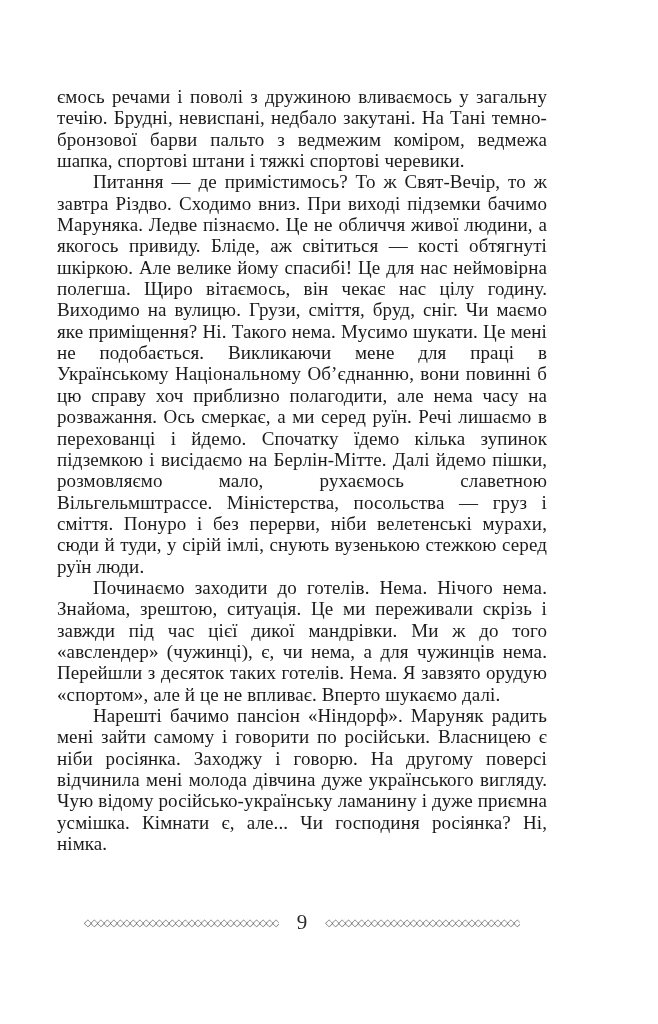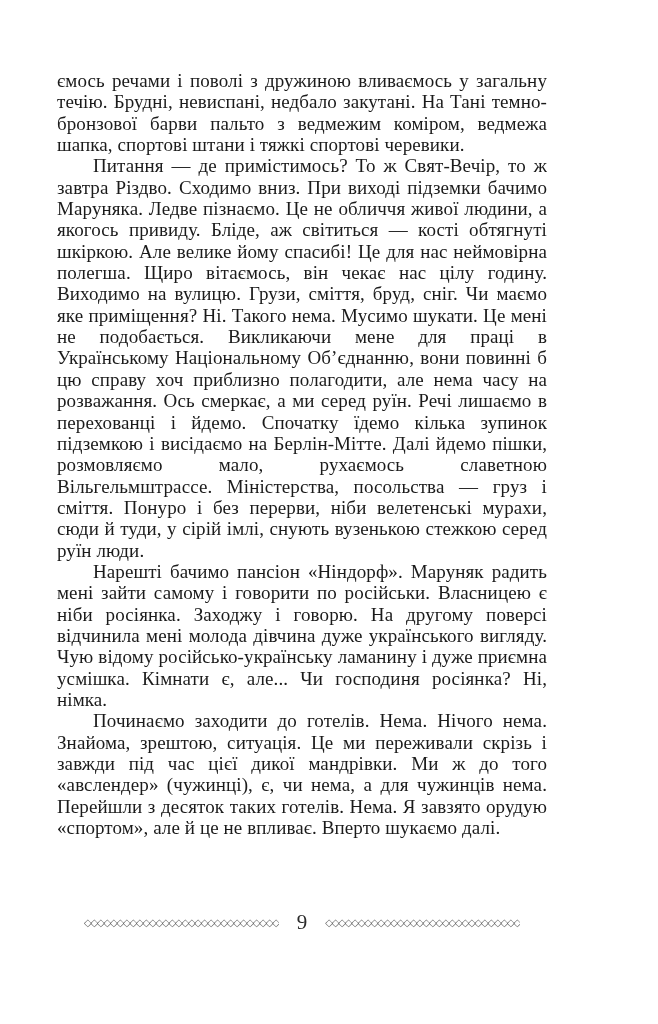--- a/index.html
+++ b/index.html
@@ -15,21 +15,21 @@
     font-family: "Liberation Serif", serif;
   }
   .page {
     position: absolute;
     inset: 0;
     background: #ffffff;
   }
   .text-block {
     position: absolute;
     left: 57px;
-    top: 70px;
+    top: 86px;
     width: 490px;
     color: #1b1b1b;
     font-size: 19px;
     line-height: 21.35px;
     text-align: justify;
     letter-spacing: 0.1px;
   }
   .text-block p {
     margin: 0;
     padding: 0;
@@ -70,22 +70,22 @@
   }
 </style>
 </head>
 <body>
 
 <div class="page">
 
   <main class="text-block">
     <p>ємось речами і поволі з дружиною вливаємось у загальну течію. Брудні, невиспані, недбало закутані. На Тані темно-бронзової барви пальто з ведмежим коміром, ведмежа шапка, спортові штани і тяжкі спортові черевики.</p>
     <p class="indent">Питання — де примістимось? То ж Свят-Вечір, то ж завтра Різдво. Сходимо вниз. При виході підземки бачимо Маруняка. Ледве пізнаємо. Це не обличчя живої людини, а якогось привиду. Бліде, аж світиться — кості обтягнуті шкіркою. Але велике йому спасибі! Це для нас неймовірна полегша. Щиро вітаємось, він чекає нас цілу годину. Виходимо на вулицю. Грузи, сміття, бруд, сніг. Чи маємо яке приміщення? Ні. Такого нема. Мусимо шукати. Це мені не подобається. Викликаючи мене для праці в Українському Національному Об’єднанню, вони повинні б цю справу хоч приблизно полагодити, але нема часу на розважання. Ось смеркає, а ми серед руїн. Речі лишаємо в перехованці і йдемо. Спочатку їдемо кілька зупинок підземкою і висідаємо на Берлін-Мітте. Далі йдемо пішки, розмовляємо мало, рухаємось славетною Вільгельмштрассе. Міністерства, посольства — груз і сміття. Понуро і без перерви, ніби велетенські мурахи, сюди й туди, у сірій імлі, снують вузенькою стежкою серед руїн люди.</p>
+    <p class="indent">Починаємо заходити до готелів. Нема. Нічого нема. Знайома, зрештою, ситуація. Це ми переживали скрізь і завжди під час цієї дикої мандрівки. Ми ж до того «авслендер» (чужинці), є, чи нема, а для чужинців нема. Перейшли з десяток таких готелів. Нема. Я завзято орудую «спортом», але й це не впливає. Вперто шукаємо далі.</p>
     <p class="indent">Нарешті бачимо пансіон «Ніндорф». Маруняк радить мені зайти самому і говорити по російськи. Власницею є ніби росіянка. Заходжу і говорю. На другому поверсі відчинила мені молода дівчина дуже українського вигляду. Чую відому російсько-українську ламанину і дуже приємна усмішка. Кімнати є, але... Чи господиня росіянка? Ні, німка.</p>
-    <p class="indent">Починаємо заходити до готелів. Нема. Нічого нема. Знайома, зрештою, ситуація. Це ми переживали скрізь і завжди під час цієї дикої мандрівки. Ми ж до того «авслендер» (чужинці), є, чи нема, а для чужинців нема. Перейшли з десяток таких готелів. Нема. Я завзято орудую «спортом», але й це не впливає. Вперто шукаємо далі.</p>
   </main>
 
   <footer class="page-footer">
     <span class="ornament">◇◇◇◇◇◇◇◇◇◇◇◇◇◇◇◇◇◇◇◇◇◇◇◇◇◇◇◇◇◇</span>
     <span class="page-number">9</span>
     <span class="ornament">◇◇◇◇◇◇◇◇◇◇◇◇◇◇◇◇◇◇◇◇◇◇◇◇◇◇◇◇◇◇</span>
   </footer>
 
 </div>
 

